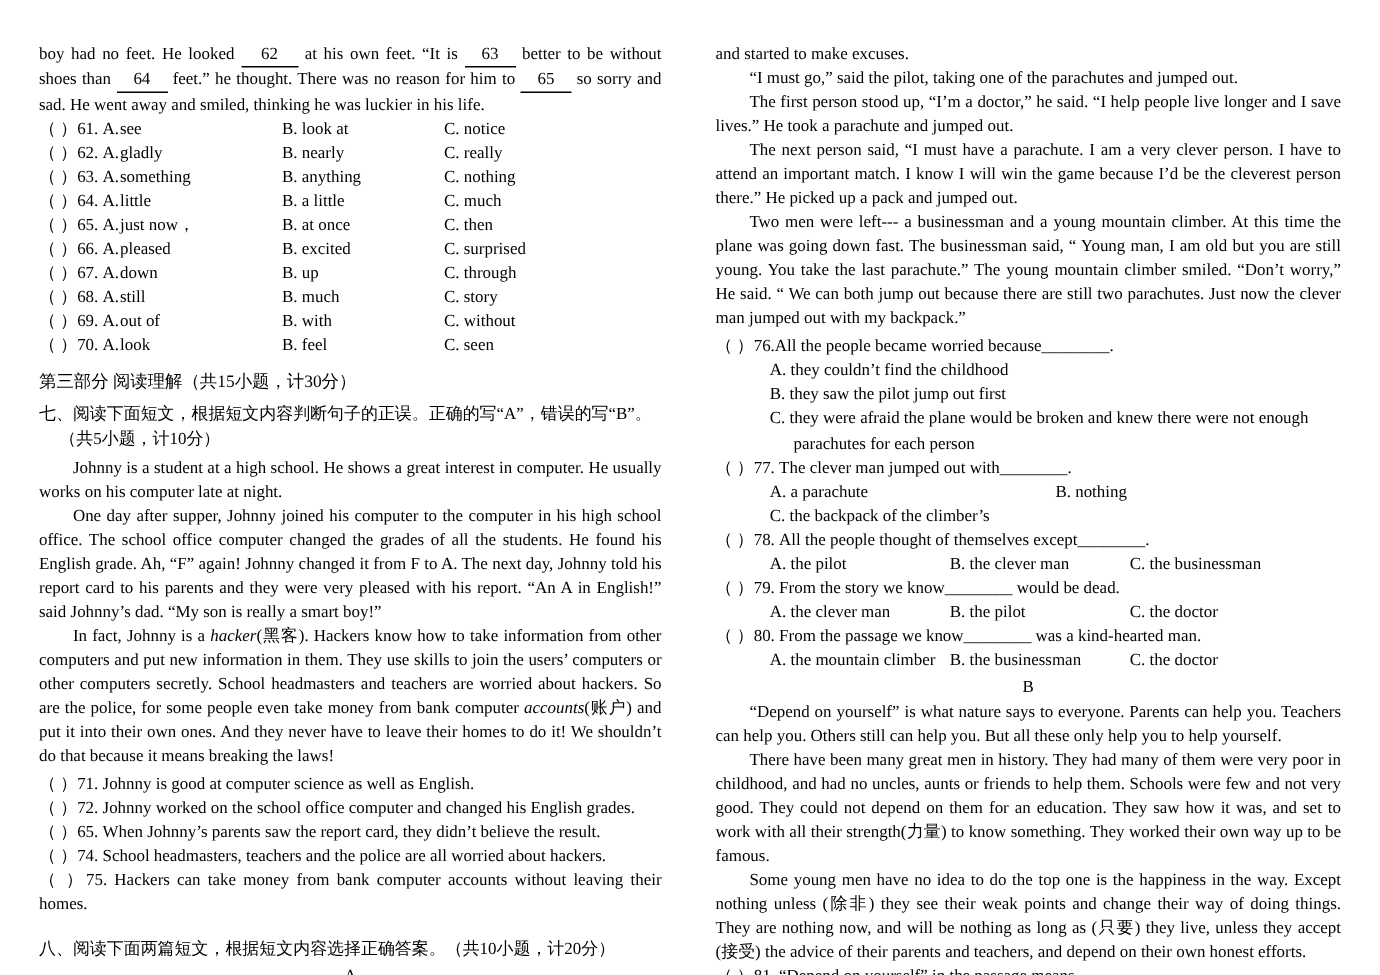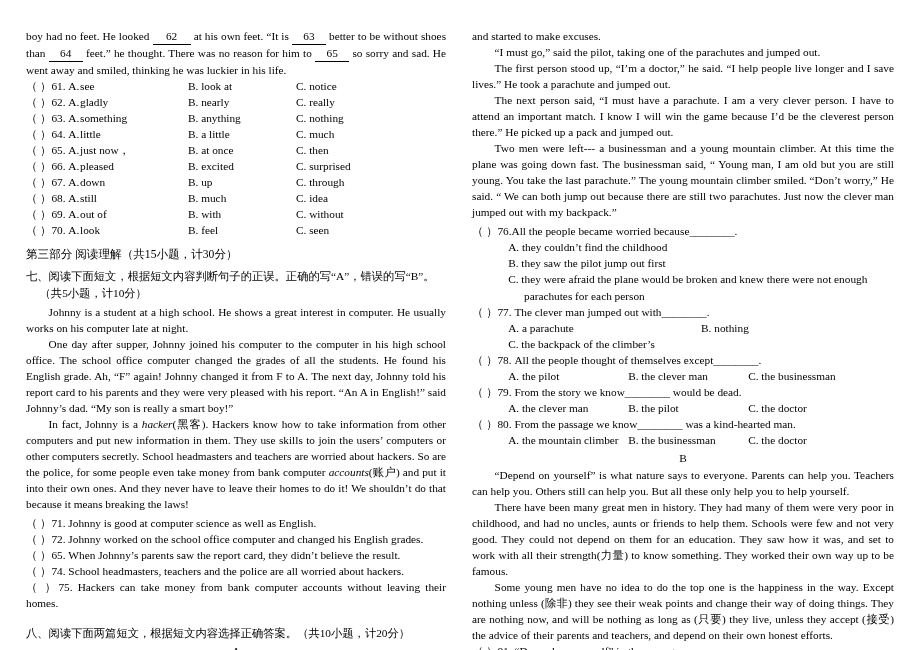--- a/index.html
+++ b/index.html
@@ -16,21 +16,21 @@
   }
   .page {
     position: relative;
     width: 920px;
     height: 650px;
     box-sizing: border-box;
     padding: 28px 26px 10px 26px;
   }
   .cols {
     display: flex;
-    gap: 26px;
+    gap: 36px;
     height: 100%;
   }
   .col {
     width: 430px;
     font-size: 11.3px;
     line-height: 1.42;
   }
   .col.right { width: 432px; }
   .para { margin: 0 0 0 0; text-align: justify; }
   .indent { text-indent: 2em; }
@@ -142,21 +142,21 @@
         <div class="choice-row">
           <span class="num">（ ）67. A.</span>
           <span class="opt">down</span>
           <span class="opt">B. up</span>
           <span class="opt">C. through</span>
         </div>
         <div class="choice-row">
           <span class="num">（ ）68. A.</span>
           <span class="opt">still</span>
           <span class="opt">B. much</span>
-          <span class="opt">C. idea</span>
+          <span class="opt">C. story</span>
         </div>
         <div class="choice-row">
           <span class="num">（ ）69. A.</span>
           <span class="opt">out of</span>
           <span class="opt">B. with</span>
           <span class="opt">C. without</span>
         </div>
         <div class="choice-row">
           <span class="num">（ ）70. A.</span>
           <span class="opt">look</span>

